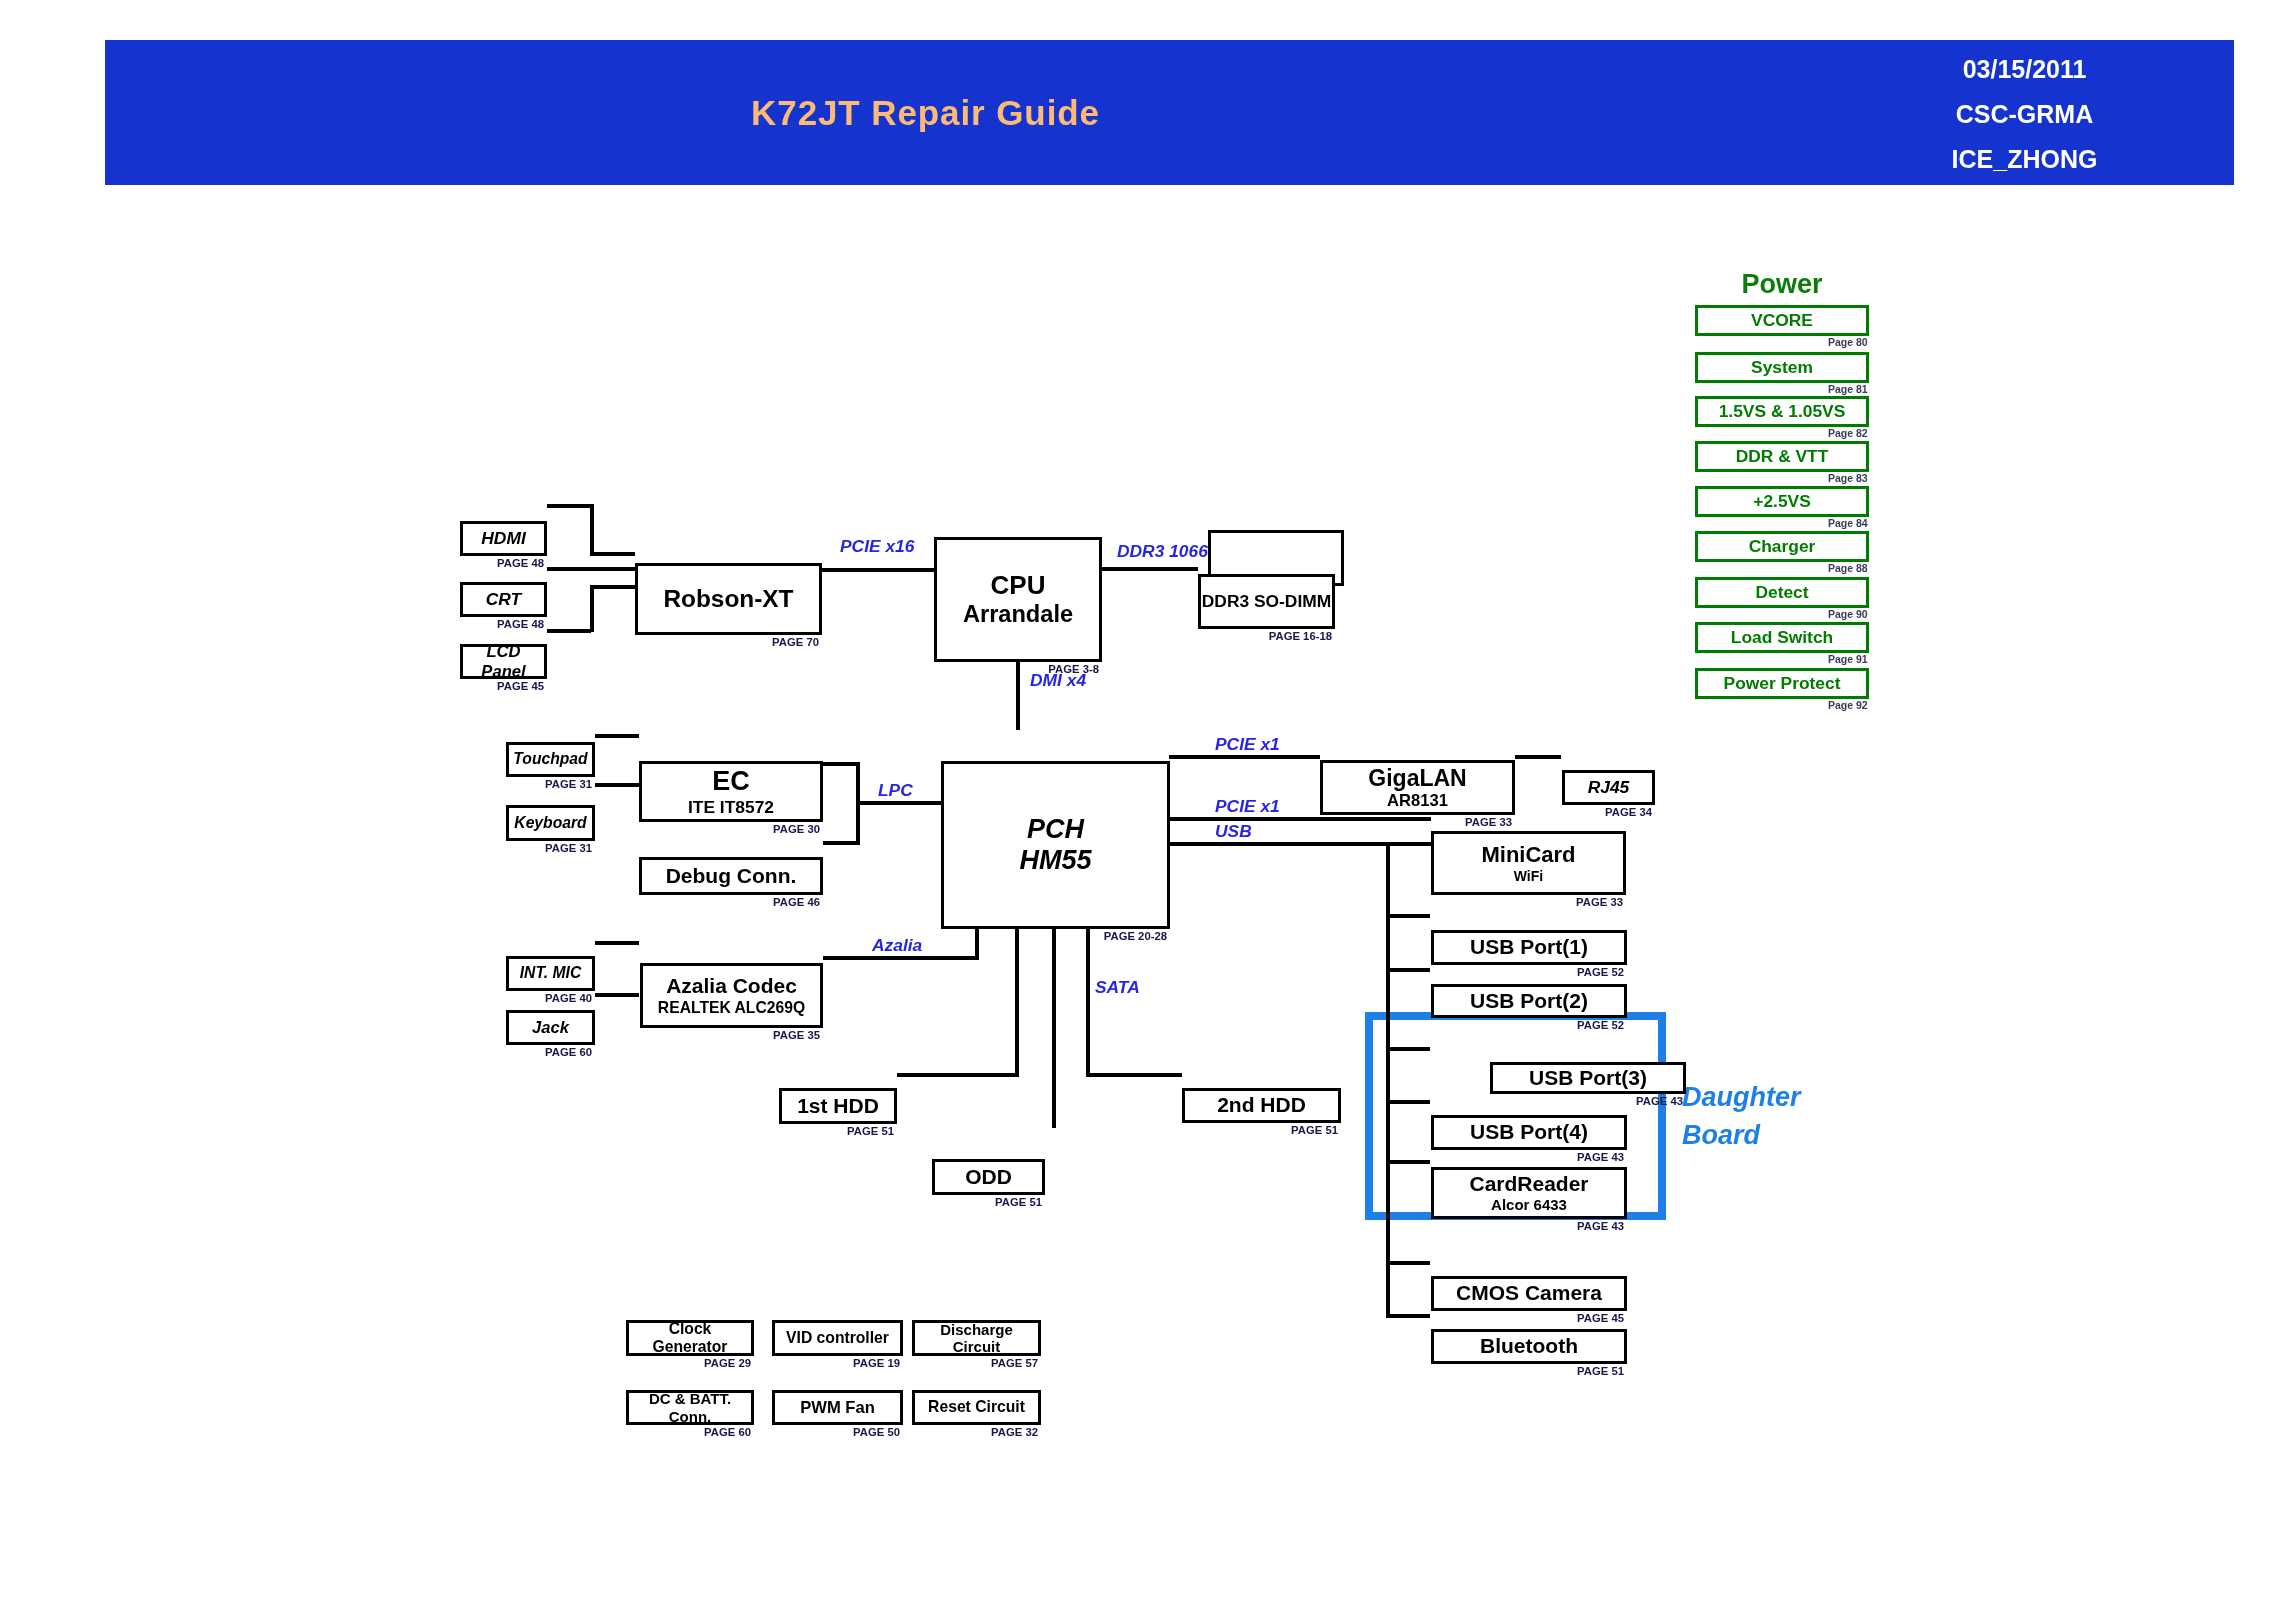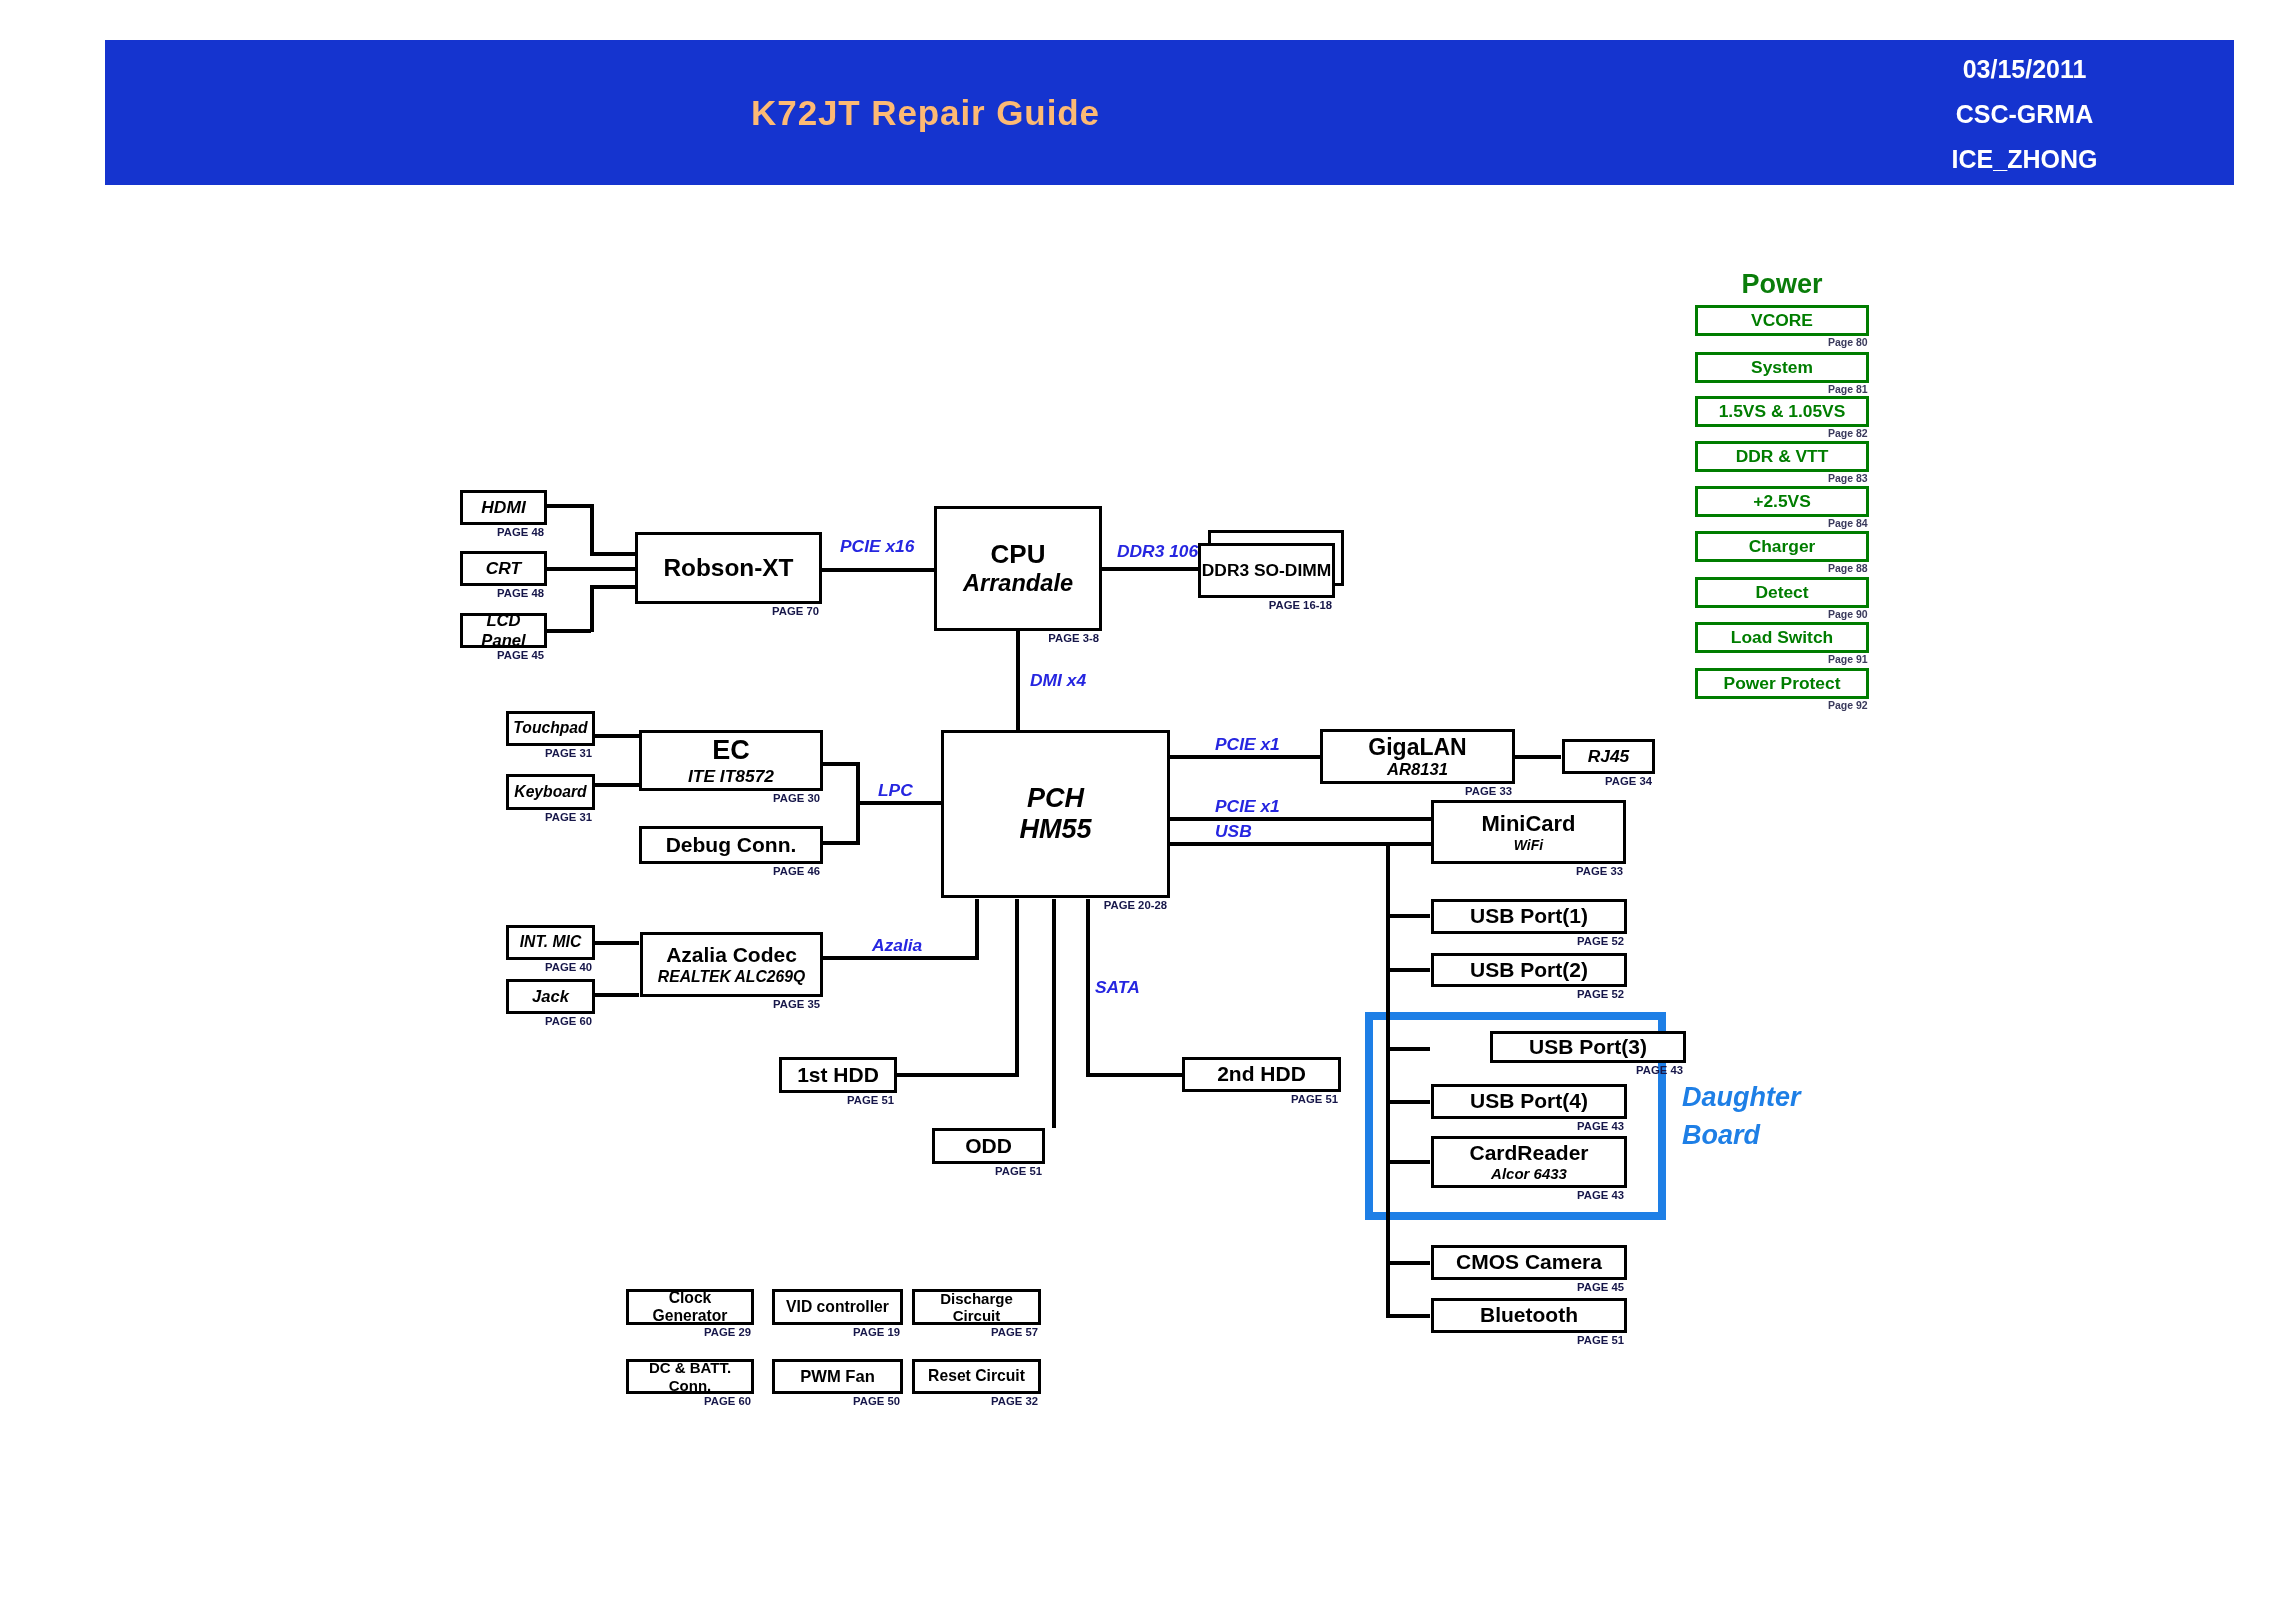--- a/index.html
+++ b/index.html
@@ -10,25 +10,25 @@
   #banner{position:absolute;left:105px;top:40px;width:2129px;height:145px;background:#1534cf;}
   #banner .title{position:absolute;left:480px;top:0;width:681px;height:145px;
                  display:flex;align-items:center;justify-content:center;
                  color:#fdba74;font-weight:bold;font-size:35px;letter-spacing:0.9px;}
   #banner .meta{position:absolute;left:1745px;top:7px;width:349px;text-align:center;
                 color:#fff;font-weight:bold;font-size:25px;line-height:45px;}
 
   
   .node{position:absolute;background:#fff;border:3.5px solid #000;box-sizing:border-box;
         display:flex;flex-direction:column;align-items:center;justify-content:center;
-        color:#000;font-weight:bold;text-align:center;line-height:1.15;}
+        color:#000;font-weight:bold;text-align:center;line-height:1.15;margin-top:31px;}
   .node .page{position:absolute;right:0px;bottom:-17.4px;font-size:11.3px;font-weight:bold;
               font-style:normal;color:#17174a;white-space:nowrap;letter-spacing:0;}
   .it{font-style:italic;}
-  .sub{font-weight:bold;font-style:italic;}
+  .sub{font-weight:bold;}
 
   
   .hl,.vl{position:absolute;background:#000;z-index:3;}
   .hl{height:3.5px;} .vl{width:3.5px;}
 
   
   .busl{position:absolute;font-style:italic;font-weight:bold;font-size:17.4px;color:#2626e0;
         white-space:nowrap;z-index:4;}
 
   

